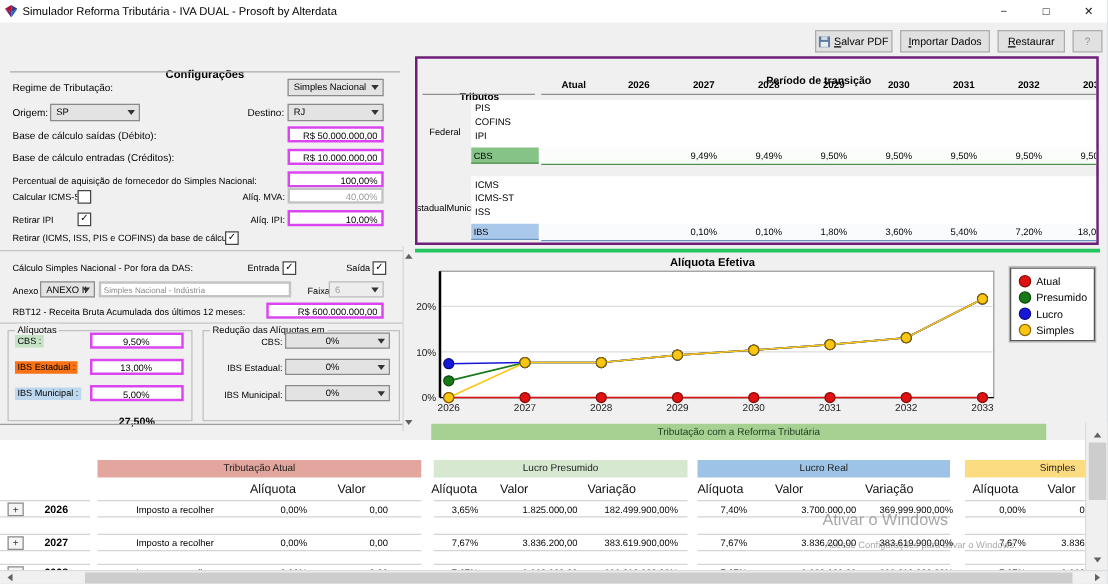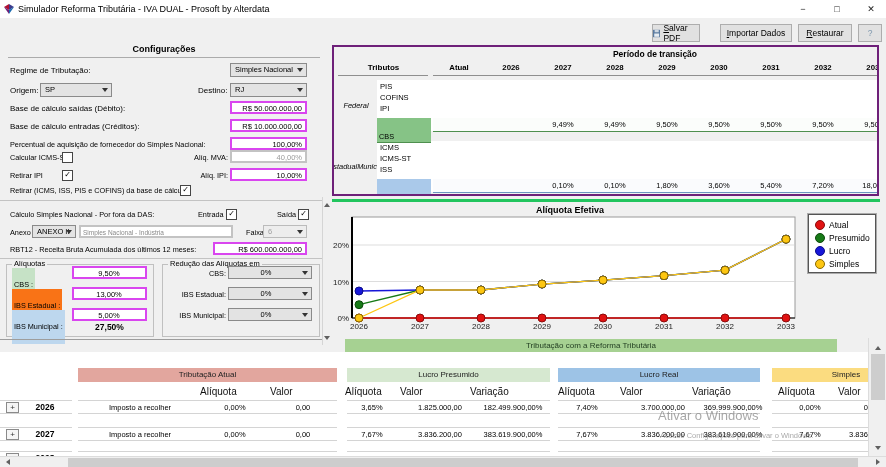--- a/index.html
+++ b/index.html
@@ -7,48 +7,48 @@
     font-family:"Liberation Sans","DejaVu Sans",sans-serif;overflow:hidden;
     outline:1px solid #8aa0b4;}
   .abs{position:absolute;}
   
   .titlebar{position:absolute;left:0;top:0;width:886px;height:18px;background:#fff;}
   .title-txt{position:absolute;left:18px;top:4px;font-size:9px;line-height:10px;color:#000;white-space:nowrap;}
   .wctl{position:absolute;top:0;width:30px;height:18px;font-size:9px;line-height:18px;text-align:center;color:#222;}
   
   .lbl{position:absolute;font-size:8px;line-height:10px;color:#000;white-space:nowrap;}
   .lbl.sm{font-size:7.3px;}
-  .lbl.b{font-weight:bold;}
+  .lbl.b{font-weight:bold;margin-top:10px;}
   .tb{position:absolute;background:#fff;border:2px solid #d946ef;font-size:7.5px;line-height:10px;
       text-align:right;padding:1px 3px 0 2px;box-sizing:border-box;color:#000;white-space:nowrap;overflow:hidden;}
   .tb.center{text-align:center;}
   .tb.dis{color:#9a9a9a;border-color:#c3c3c3;}
   .dd{position:absolute;background:#e3e3e3;border:1px solid #8a8a8a;font-size:7.5px;line-height:10px;
       padding:1px 12px 0 4px;box-sizing:border-box;white-space:nowrap;overflow:hidden;color:#000;}
   .dd .ar{position:absolute;right:3px;top:4px;width:0;height:0;border:3px solid transparent;border-top:4px solid #333;}
   .dd.dis{color:#9f9f9f;background:#ededed;border-color:#bbb;}
   .cb{position:absolute;width:9px;height:9px;background:#fff;border:1px solid #454545;font-size:8px;
       line-height:8px;text-align:center;color:#000;box-sizing:content-box;}
   .gline{position:absolute;height:1px;background:#ababab;}
   .btn{position:absolute;background:#e1e1e1;border:1px solid #adadad;font-size:8.5px;color:#000;
        display:flex;align-items:center;justify-content:center;gap:3px;box-sizing:border-box;}
   .groupbox{position:absolute;border:1px solid #c0c0c0;box-sizing:border-box;}
   .gb-title{position:absolute;font-size:7.5px;line-height:9px;background:#f0f0f0;padding:0 2px;white-space:nowrap;}
-  .chip{position:absolute;font-size:7.3px;line-height:10px;padding:12px 2px;white-space:nowrap;}
+  .chip{position:absolute;font-size:7.3px;line-height:10px;padding:0 2px;white-space:nowrap;}
   
   .ttable{position:absolute;left:332px;top:45px;width:547px;height:151px;border:2px solid #6e2079;
           box-sizing:border-box;background:#f0f0f0;overflow:hidden;}
   .tt-inner{position:absolute;left:0;top:0;width:543px;height:147px;}
   .tt-flex{position:absolute;display:flex;overflow:hidden;}
   .tt-cell{width:52px;flex:0 0 52px;text-align:center;font-size:7.5px;line-height:12px;white-space:nowrap;}
   .tt-cell.hdr{font-weight:bold;font-size:7.8px;}
   .band{position:absolute;background:#fff;}
   .taxname{height:11px;font-size:7.6px;line-height:11px;white-space:nowrap;}
   .grp{position:absolute;display:flex;align-items:center;justify-content:center;font-size:7.4px;
-       overflow:hidden;white-space:nowrap;color:#000;font-style:italic;}
+       overflow:hidden;white-space:nowrap;color:#000;}
   
   .chartpanel{position:absolute;left:332px;top:199px;width:548px;height:104px;background:#f0f0f0;
               border-top:3px solid #22c55e;box-sizing:border-box;}
   .chart-title{position:absolute;left:0;top:3px;width:476px;text-align:center;font-size:9px;font-weight:bold;}
   .legend{position:absolute;left:476px;top:12px;width:66px;background:#fff;border:1px solid #555;
           outline:1px solid #aaa;padding:3px 0 2px 0;}
   .lg-item{display:flex;align-items:center;gap:4px;height:13px;padding-left:6px;}
   .lg-dot{width:8px;height:8px;border-radius:50%;border:1px solid #555;flex:0 0 8px;}
   .lg-txt{font-size:8.5px;line-height:12px;}
   
@@ -84,21 +84,21 @@
       <polygon points="5,0 0,3 5,6" fill="#b01030"></polygon>
       <polygon points="0,3 5,6 5,10" fill="#6e2079"></polygon>
       <polygon points="10,3 5,6 5,10" fill="#1a6ab0"></polygon>
     </svg>
     <div class="title-txt">Simulador Reforma Tributária - IVA DUAL - Prosoft by Alterdata</div>
     <div class="wctl" style="left:788px">−</div>
     <div class="wctl" style="left:822px">□</div>
     <div class="wctl" style="left:856px">✕</div>
   </div>
 
-  <div class="btn" style="left:652px;top:24px;width:48px;height:18px">
+  <div class="btn" style="left:652px;top:24px;width:62px;height:18px">
     <svg width="9" height="9" viewBox="0 0 9 9">
         <rect x="0" y="0" width="9" height="9" fill="#5a7aa0"></rect>
         <rect x="2" y="0" width="5" height="3" fill="#cfd8e2"></rect>
         <rect x="1.5" y="4.5" width="6" height="4" fill="#e8edf2"></rect>
       </svg>
     <span><u>S</u>alvar PDF</span>
   </div>
   <div class="btn" style="left:720px;top:24px;width:72px;height:18px">
     <span><u>I</u>mportar Dados</span>
   </div>

